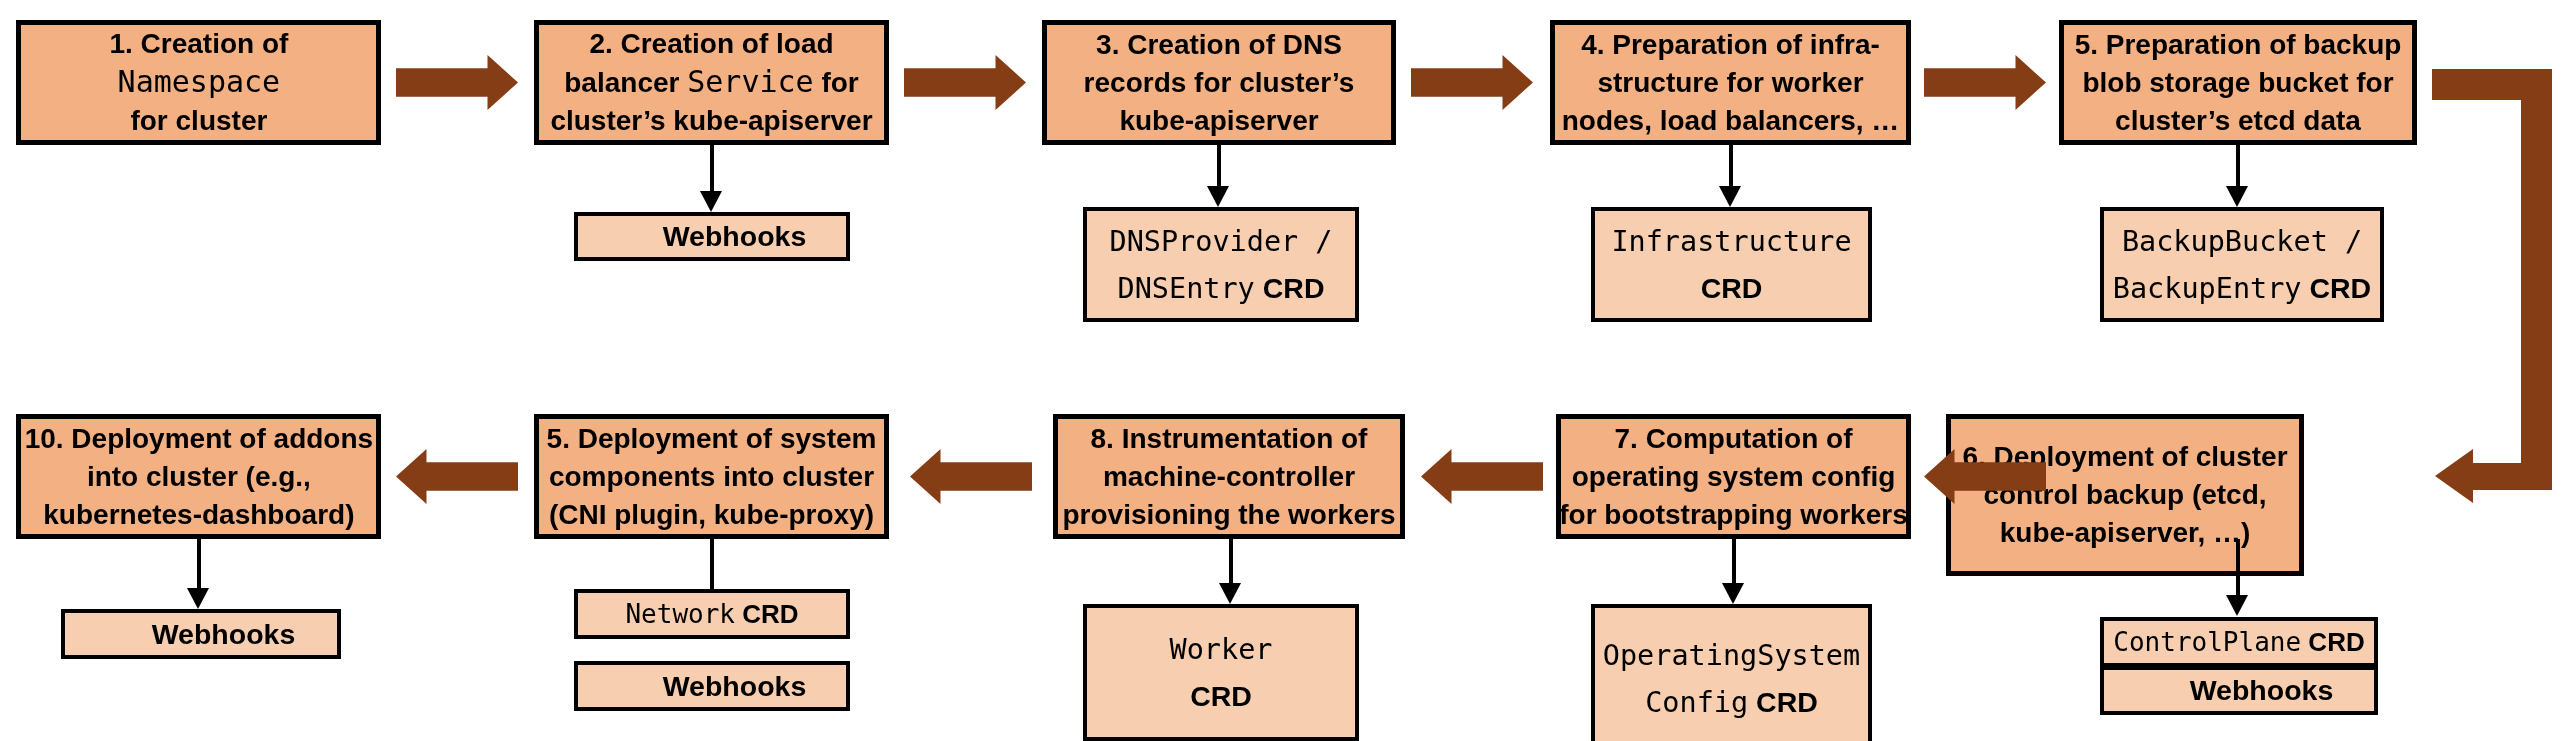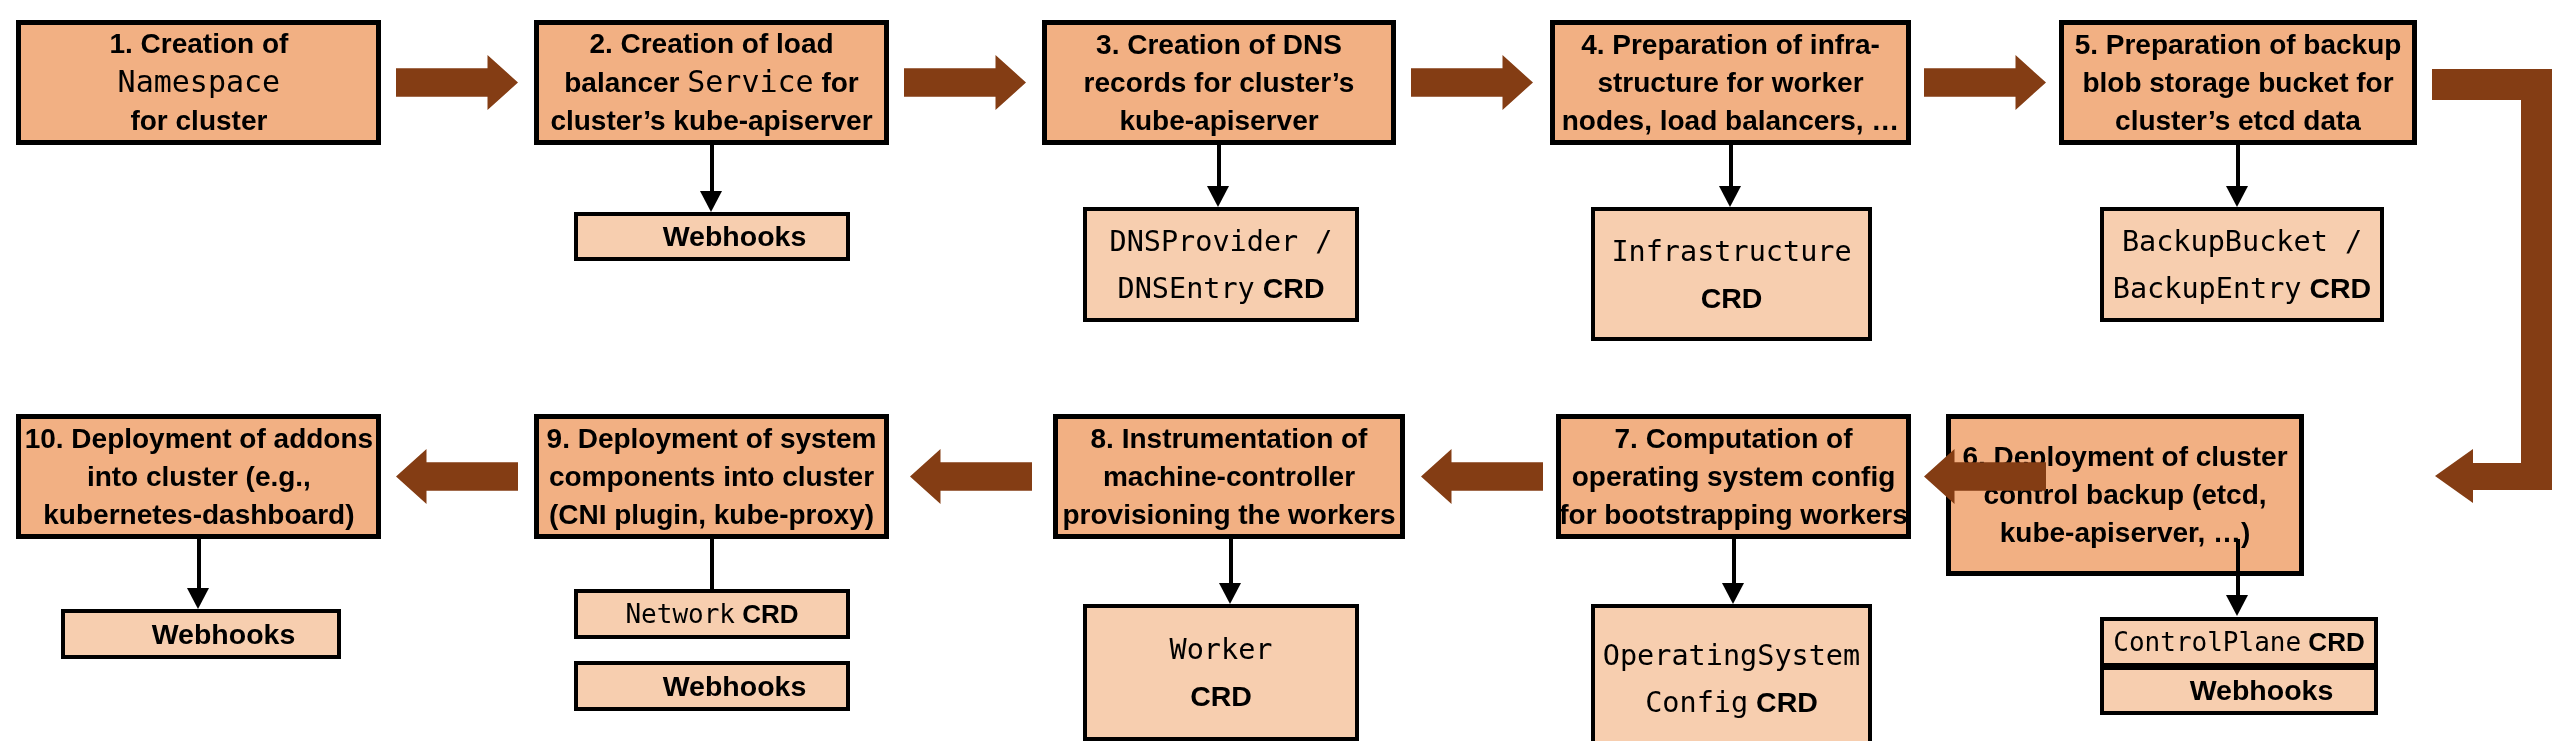--- a/index.html
+++ b/index.html
@@ -107,21 +107,21 @@
       <div class="line"><span class="f-sans">7. Computation of</span></div>
       <div class="line"><span class="f-sans">operating system config</span></div>
       <div class="line"><span class="f-sans">for bootstrapping workers</span></div>
     </div>
   <div class="main" style="left:1053px;top:414px;width:352px;height:125px">
       <div class="line"><span class="f-sans">8. Instrumentation of</span></div>
       <div class="line"><span class="f-sans">machine-controller</span></div>
       <div class="line"><span class="f-sans">provisioning the workers</span></div>
     </div>
   <div class="main" style="left:534px;top:414px;width:355px;height:125px">
-      <div class="line"><span class="f-sans">9. Deployment of system</span></div>
+      <div class="line"><span class="f-sans">5. Deployment of system</span></div>
       <div class="line"><span class="f-sans">components into cluster</span></div>
       <div class="line"><span class="f-sans">(CNI plugin, kube-proxy)</span></div>
     </div>
   <div class="main" style="left:16.4px;top:414px;width:365px;height:125px">
       <div class="line"><span class="f-sans">10. Deployment of addons</span></div>
       <div class="line"><span class="f-sans">into cluster (e.g.,</span></div>
       <div class="line"><span class="f-sans">kubernetes-dashboard)</span></div>
     </div>
 
   <div class="blk ar" style="left:396px;top:55px"></div>
@@ -166,21 +166,21 @@
   <div class="cl" style="left:197px;top:539px;height:49px"></div>
   <div class="ch" style="left:187px;top:588px"></div>
 
   <div class="sub wh" style="left:574px;top:212px;width:276px;height:49px">
       <div class="line"><span class="f-sans">Webhooks</span></div>
     </div>
   <div class="sub crd-lg" style="left:1083px;top:207px;width:276px;height:115px">
       <div class="line"><span class="f-mono">DNSProvider /</span></div>
       <div class="line"><span class="f-mono">DNSEntry</span><span class="f-crd"> CRD</span></div>
     </div>
-  <div class="sub crd-lg" style="left:1591px;top:207px;width:281px;height:134px">
+  <div class="sub crd-lg" style="left:1591px;top:207px;width:281px;height:115px">
       <div class="line"><span class="f-mono">Infrastructure</span></div>
       <div class="line"><span class="f-crd">CRD</span></div>
     </div>
   <div class="sub crd-lg" style="left:2100px;top:207px;width:284px;height:115px">
       <div class="line"><span class="f-mono">BackupBucket /</span></div>
       <div class="line"><span class="f-mono">BackupEntry</span><span class="f-crd"> CRD</span></div>
     </div>
 
   <div class="sub crd-sm" style="left:2100px;top:617px;width:278px;height:50px">
       <div class="line"><span class="f-mono">ControlPlane</span><span class="f-crd"> CRD</span></div>

